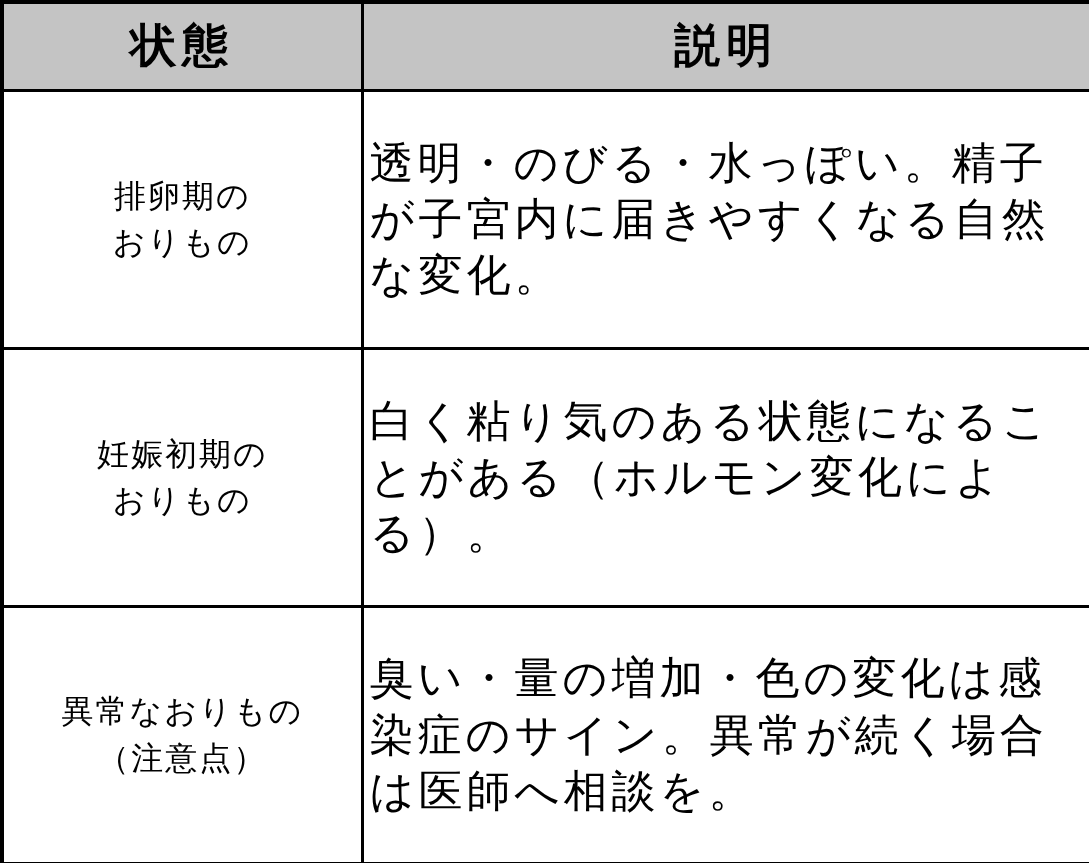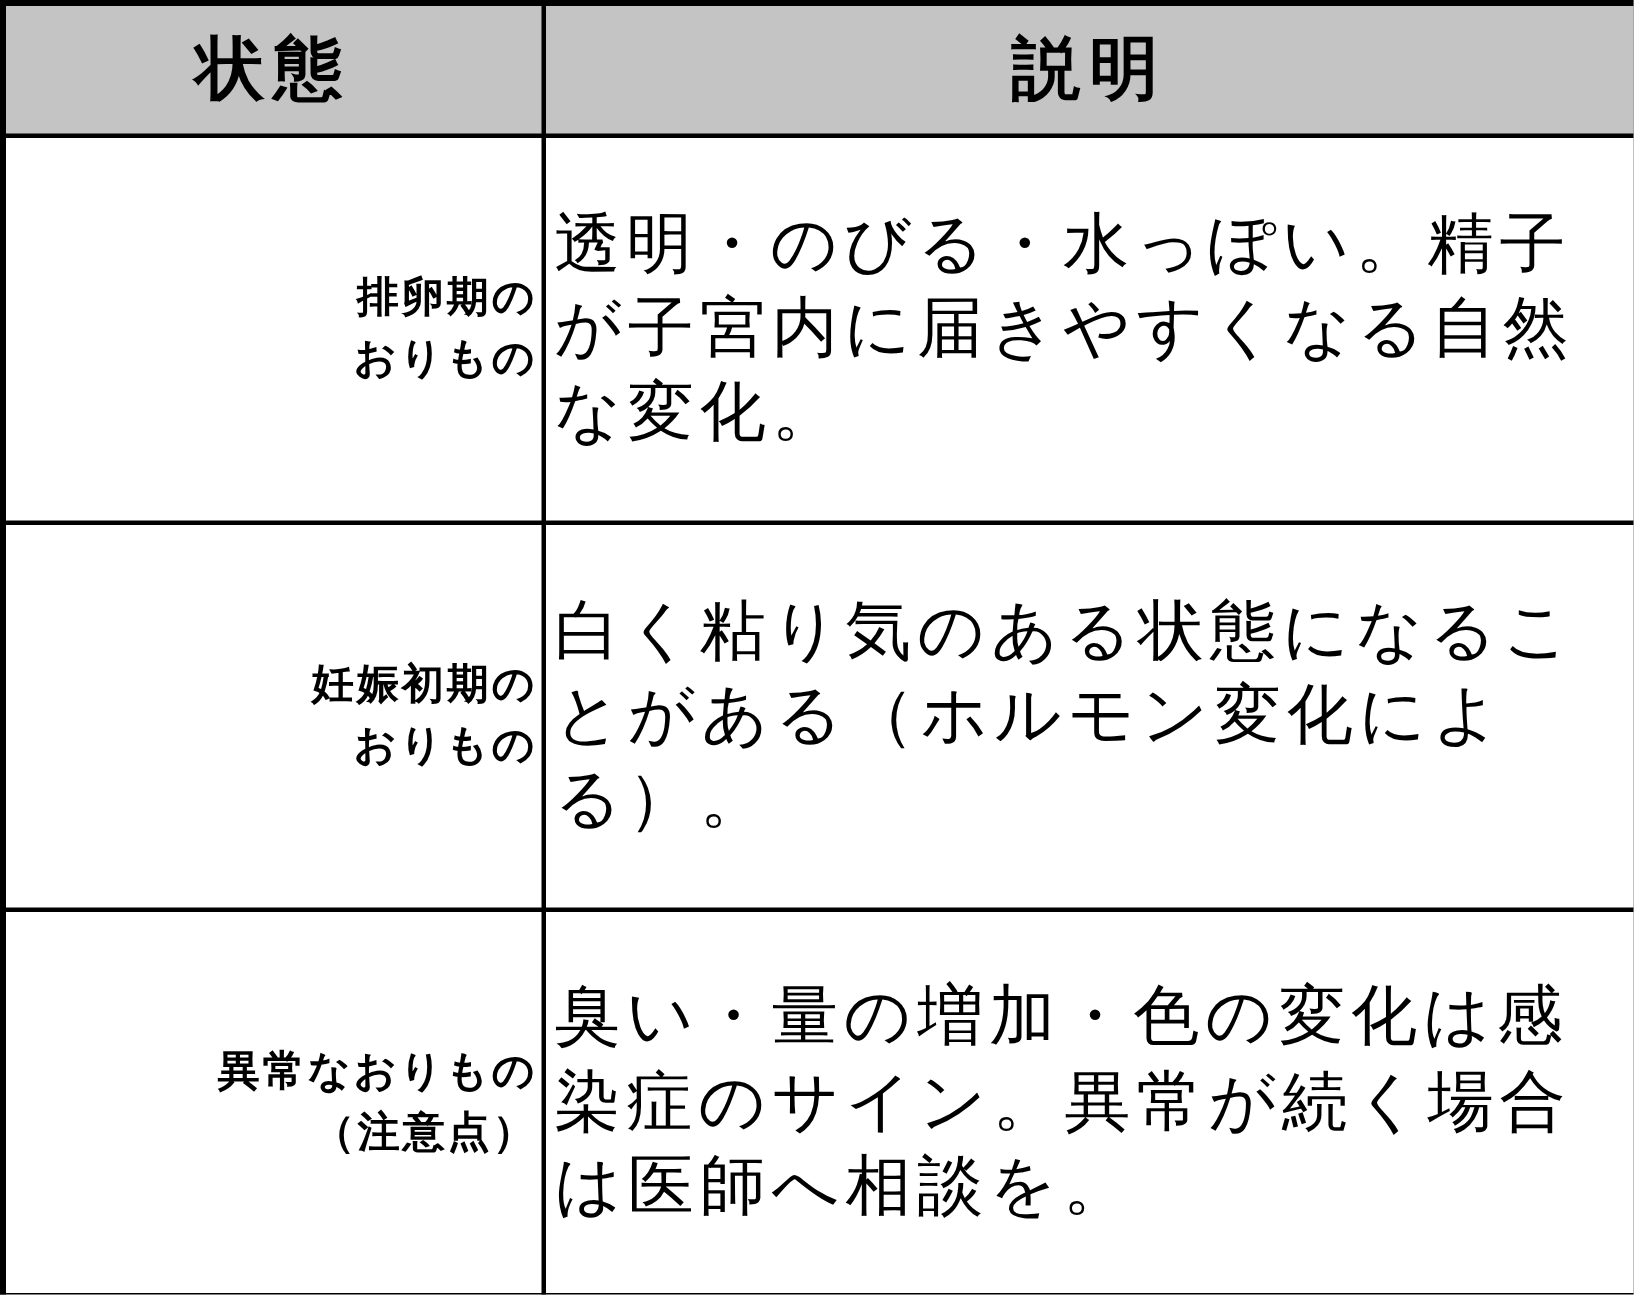--- a/index.html
+++ b/index.html
@@ -45,23 +45,23 @@
     background: var(--header-bg);
     font-size: 46px;
     font-weight: bold;
     text-align: center;
     letter-spacing: 6px;
     padding: 0;
   }
   tbody tr { height: 258px; }
   tbody th.state-cell {
     background: var(--body-bg);
-    font-size: 28px;
-    font-weight: bold;
-    text-align: right;
+    font-size: 32px;
+    font-weight: normal;
+    text-align: center;
     line-height: 1.45;
     letter-spacing: 2px;
     white-space: pre-line;
     padding: 0 2px;
   }
   tbody td.desc-cell {
     background: var(--body-bg);
     font-size: 44px;
     font-weight: normal;
     text-align: left;

